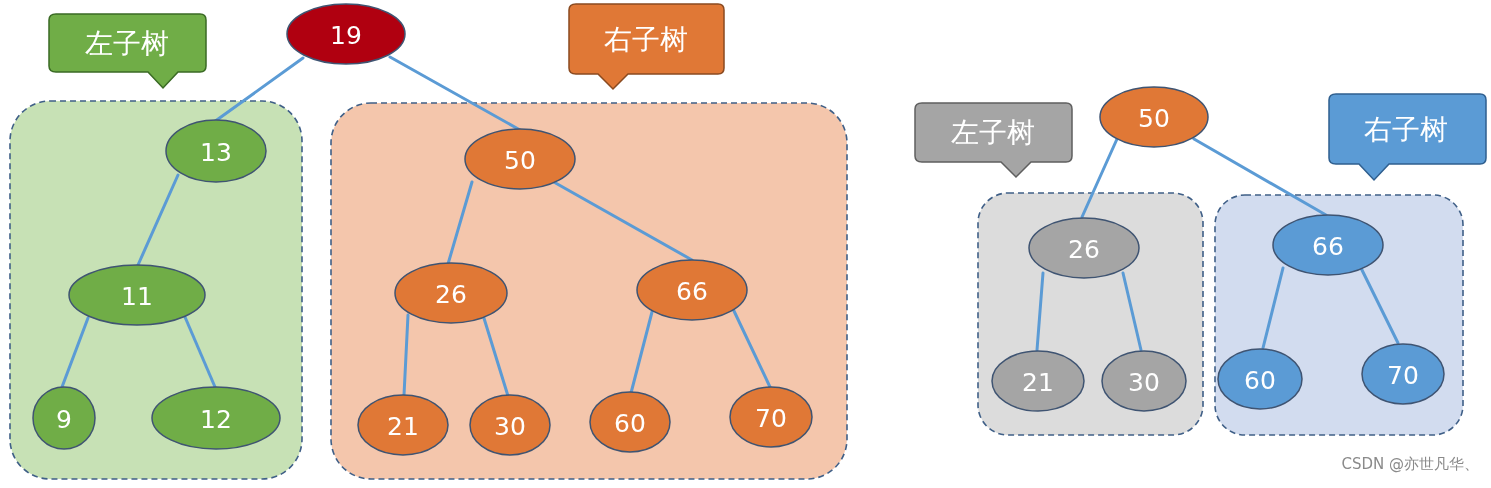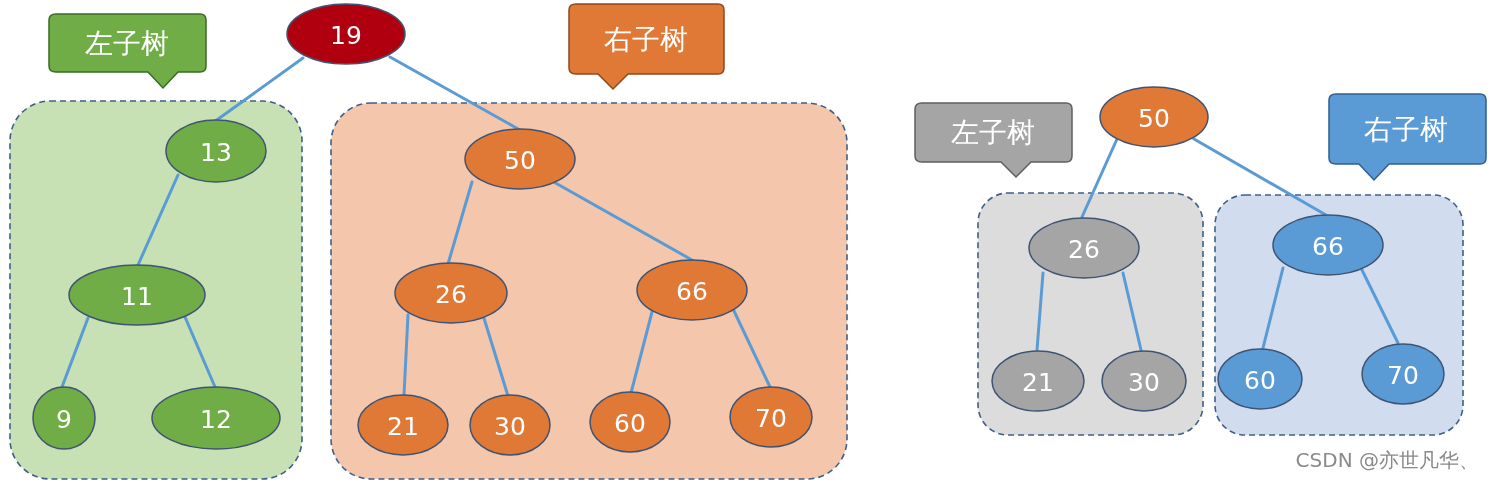--- a/index.html
+++ b/index.html
@@ -2,21 +2,21 @@
 <html><head>
 <meta charset="utf-8">
 <style>
   html, body { margin: 0; padding: 0; background: #ffffff; }
   body { width: 1491px; height: 488px; position: relative; overflow: hidden;
          font-family: "DejaVu Sans", "Liberation Sans", sans-serif; }
   #diagram { position: absolute; left: 0; top: 0; }
   .node-text { font-family: "DejaVu Sans", "Liberation Sans", sans-serif; font-size: 25px; fill: #ffffff; text-anchor: middle; dominant-baseline: central; }
   .callout-text { font-family: "DejaVu Sans", "Liberation Sans", sans-serif; font-size: 28px; fill: #ffffff; text-anchor: middle; dominant-baseline: central; }
   .watermark { position: absolute; right: 12px; bottom: 14px; font-family: "DejaVu Sans", "Liberation Sans", sans-serif;
-               font-size: 20px; color: #8a8a8a; white-space: nowrap; }
+               font-size: 15px; color: #8a8a8a; white-space: nowrap; }
 </style>
 </head>
 <body>
 
 <svg id="diagram" width="1491" height="488" viewBox="0 0 1491 488">
 
   <g>
 
     <rect id="t1-left-region" x="10" y="101" width="292" height="378" rx="40" ry="40" stroke="#3f5f87" stroke-width="1.6" stroke-dasharray="6,4" fill="#c7e1b5"></rect>
     <rect id="t1-right-region" x="331" y="103" width="516" height="376" rx="40" ry="40" stroke="#3f5f87" stroke-width="1.6" stroke-dasharray="6,4" fill="#f4c6ac"></rect>

